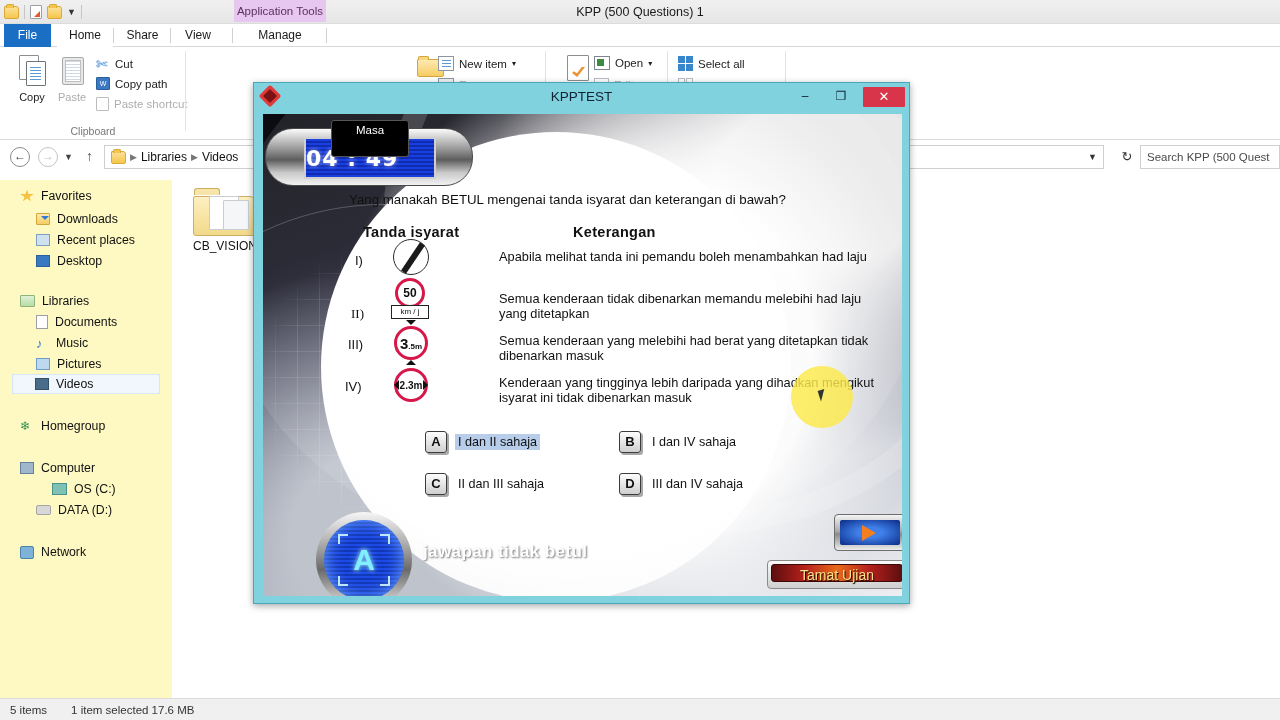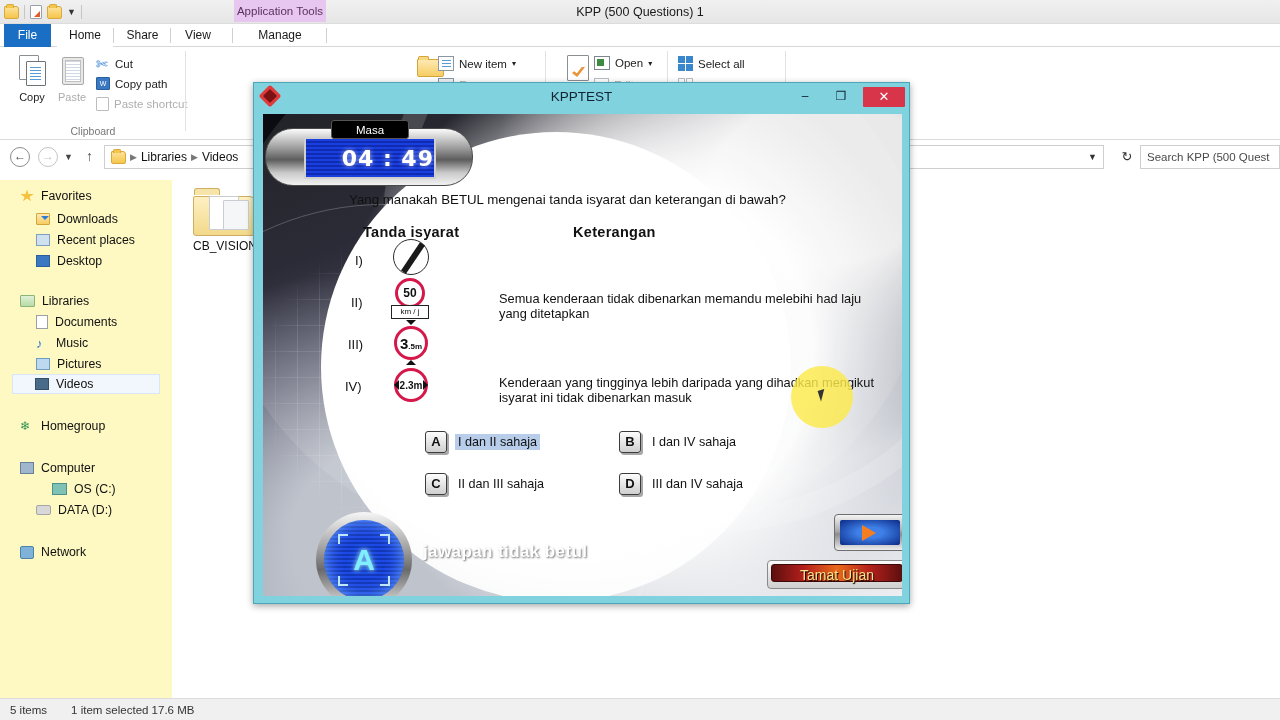--- a/index.html
+++ b/index.html
@@ -164,23 +164,23 @@
     background: repeating-linear-gradient(90deg, rgba(255,255,255,.12) 0 1px, transparent 1px 22px),
                 repeating-linear-gradient(0deg, rgba(255,255,255,.10) 0 1px, transparent 1px 26px);
     -webkit-mask-image: radial-gradient(circle, #000 56%, transparent 70%); mask-image: radial-gradient(circle, #000 56%, transparent 70%);}
 
   
   .timer-wrap { position:absolute; left:2px; top:6px; width:208px; height:66px; }
   .timer-shell { position:absolute; left:0; top:8px; width:208px; height:58px; border-radius:28px;
      background:linear-gradient(#fbfbfb,#9a9a9a 35%,#5d5d5d 55%,#c9c9c9 78%,#f2f2f2); border:1px solid #4a4a4a; }
   .timer-inner { position:absolute; left:38px; top:8px; width:132px; height:42px; border:2px solid #cfcfcf;
      background:repeating-linear-gradient(#1a3fe0 0 2px, #0f2bb0 2px 4px); border-radius:2px;
-     color:#fff; font-size:22px; font-weight:bold; text-align:right; line-height:40px; letter-spacing:1px;
+     color:#fff; font-size:22px; font-weight:bold; text-align:left; line-height:40px; letter-spacing:1px;
      font-family:"DejaVu Sans", sans-serif; text-shadow:0 0 5px rgba(255,255,255,.6);}
-  .timer-cap { position:absolute; left:66px; top:0; width:78px; height:19px; background:#000; border:1px solid #555; border-radius:3px;
+  .timer-cap { position:absolute; left:66px; top:0; width:78px; height:37px; background:#000; border:1px solid #555; border-radius:3px;
      color:#fff; font-size:11.5px; text-align:center; line-height:18px; }
 
   
   .q-head { position:absolute; left:86px; top:78px; width:440px; font-size:13.3px; color:#111; line-height:16px; }
   .col-h1 { position:absolute; left:100px; top:110px; font-size:14.5px; color:#111; font-weight:bold; letter-spacing:.3px;}
   .col-h2 { position:absolute; left:310px; top:110px; font-size:14.5px; color:#111; font-weight:bold; letter-spacing:.3px;}
 
   .row-num { position:absolute; font-size:13px; color:#111; }
   .row-txt { position:absolute; font-size:12.8px; color:#111; line-height:14.5px; width:380px; }
 
@@ -469,32 +469,34 @@
         </div>
         <div class="timer-cap">Masa</div>
       </div>
 
       <div class="q-head">Yang manakah BETUL mengenai tanda isyarat dan keterangan di bawah?</div>
       <div class="col-h1">Tanda isyarat</div>
       <div class="col-h2">Keterangan</div>
 
       <div class="row-num" style="left:92px;top:139px;">I)</div>
       <div class="sign sign-end" style="left:130px;top:125px;"></div>
-
-      <div class="row-num" style="left:88px;top:181px;">II)</div>
+      <div class="row-txt" style="left:236px;top:136px;">Apabila melihat tanda ini pemandu boleh menambahkan had laju</div>
+
+      <div class="row-num" style="left:88px;top:192px;font-family:Liberation Serif, serif;">II)</div>
       <div class="sign sign-50" style="left:132px;top:164px;"><span>50</span></div>
       <div class="kmj" style="left:128px;top:191px;">km / j</div>
       <div class="row-txt" style="left:236px;top:178px;">Semua kenderaan tidak dibenarkan memandu melebihi had laju yang ditetapkan</div>
 
       <div class="row-num" style="left:85px;top:223px;">III)</div>
       <div class="sign sign-h" style="left:131px;top:212px;">
         <span>3</span><small>.5m</small>
       </div>
       <div class="tri-dn" style="left:143px;top:206px;"></div>
       <div class="tri-up" style="left:143px;top:241px;"></div>
+      <div class="row-txt" style="left:236px;top:220px;">Semua kenderaan yang melebihi had berat yang ditetapkan tidak dibenarkan masuk</div>
 
       <div class="row-num" style="left:82px;top:265px;">IV)</div>
       <div class="sign sign-w" style="left:131px;top:254px;"><span>2.3m</span></div>
       <div class="arr-l" style="left:126px;top:266px;"></div>
       <div class="arr-r" style="left:160px;top:266px;"></div>
       <div class="row-txt" style="left:236px;top:262px;">Kenderaan yang tingginya lebih daripada yang dihadkan mengikut isyarat ini tidak dibenarkan masuk</div>
 
       <div class="cursor-hl"></div>
       <div class="cursor"></div>
 

